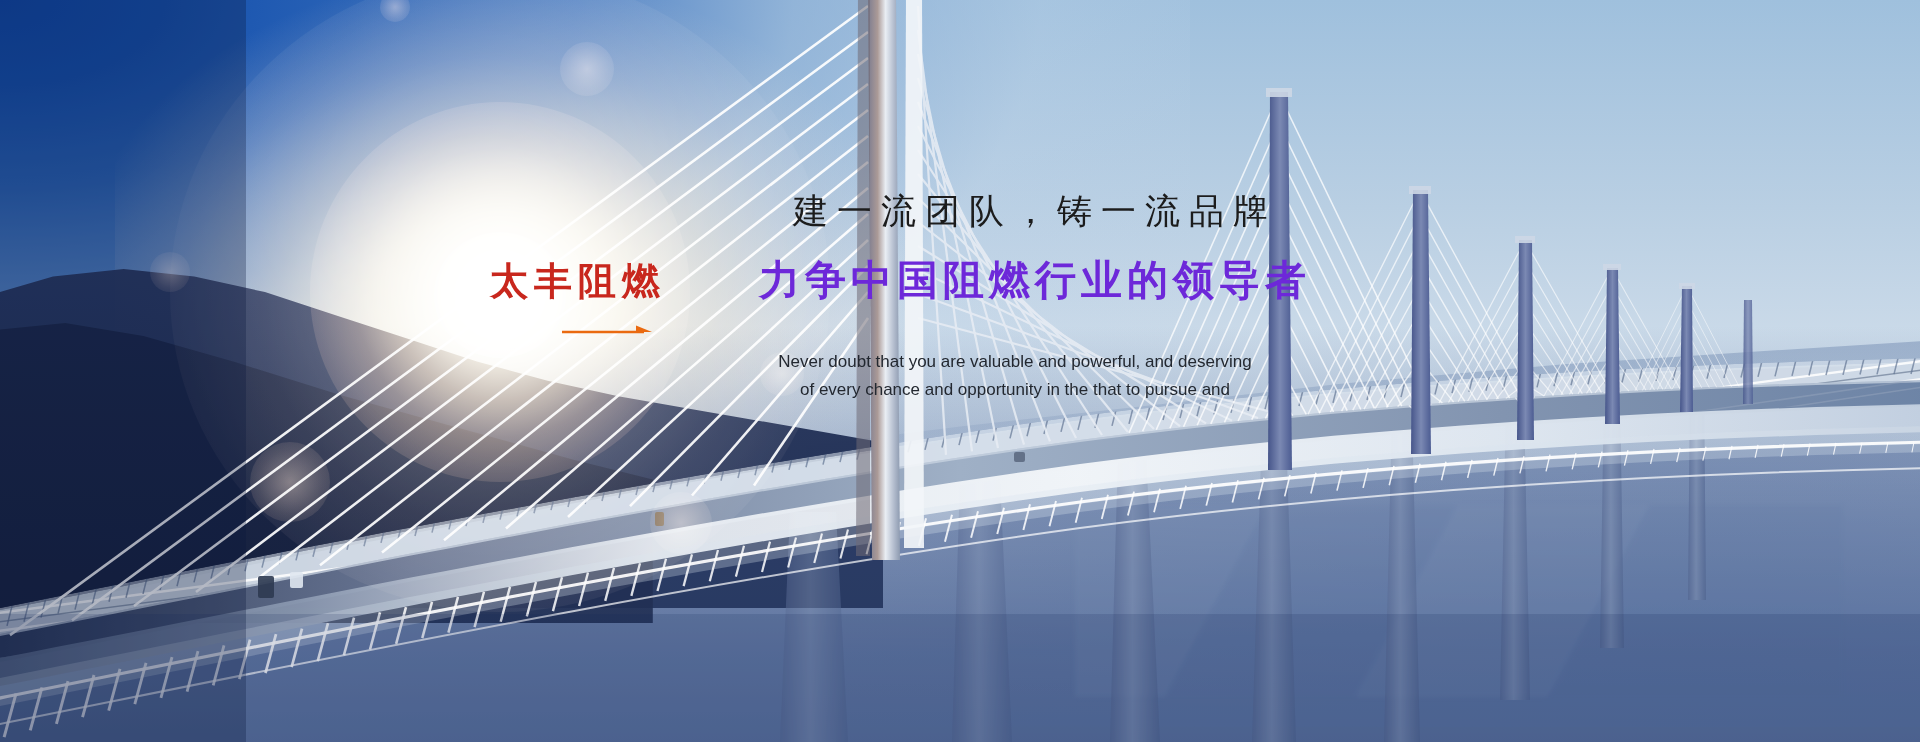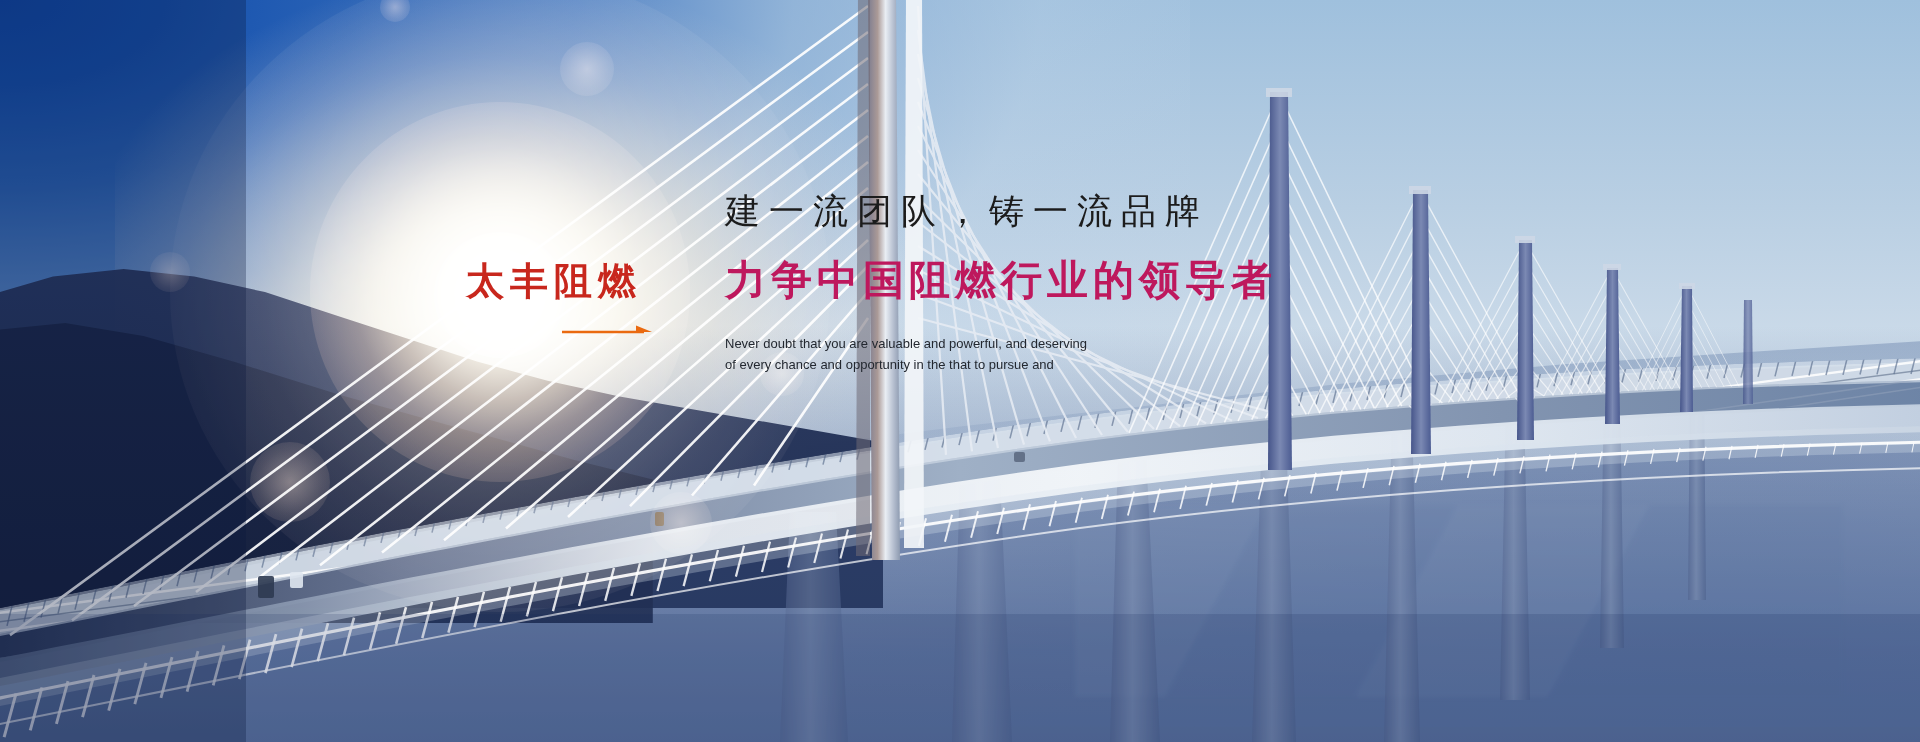--- a/index.html
+++ b/index.html
@@ -156,60 +156,61 @@
     position:absolute; left:0; bottom:0; width:100%; height:128px;
     background:rgba(18,40,84,0.16);
   }
 
   
   .content{ position:absolute; inset:0; }
 
   .logo{
     position:absolute; left:466px; top:262px;
     width:200px;
+    text-align:right;
   }
   .logo-text{
     font-family:"Liberation Sans", sans-serif;
     font-weight:700;
     font-size:38px;
     letter-spacing:6px;
     color:#c8271d;
     line-height:1;
     white-space:nowrap;
     text-shadow:0 1px 2px rgba(255,255,255,.45);
   }
   .logo-rule{
     position:absolute; left:96px; top:62px; width:92px; height:14px;
   }
 
   .copy{
-    position:absolute; left:725px; top:188px; width:620px;
+    position:absolute; left:725px; top:188px; width:620px;text-align:center;
   }
   .headline-1{
     font-family:"Liberation Serif", serif;
     font-size:35px;
     letter-spacing:9px;
     color:#1c1c1c;
     line-height:1.35;
     white-space:nowrap;
   }
   .headline-2{
     margin-top:20px;
     font-family:"Liberation Sans", sans-serif;
     font-weight:700;
     font-size:41px;
     letter-spacing:5px;
-    color:#be185d;
+    color:#6d28d9;
     line-height:1.25;
     white-space:nowrap;
   }
   .subcopy{
-    margin-top:26px;
+    margin-top:41px;
     font-family:"Liberation Sans", sans-serif;
-    font-size:13px;
+    font-size:17px;
     line-height:1.68;
     color:#232830;
     max-width:580px;
   }
   .subcopy span{ display:block; white-space:nowrap; }
 </style>
 </head>
 <body>
 
 <div class="banner">

